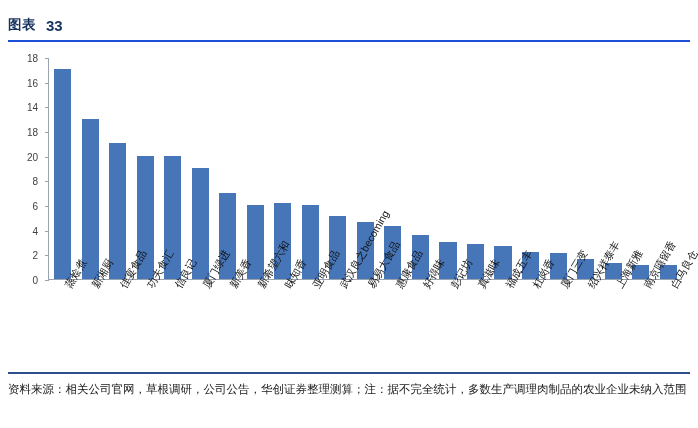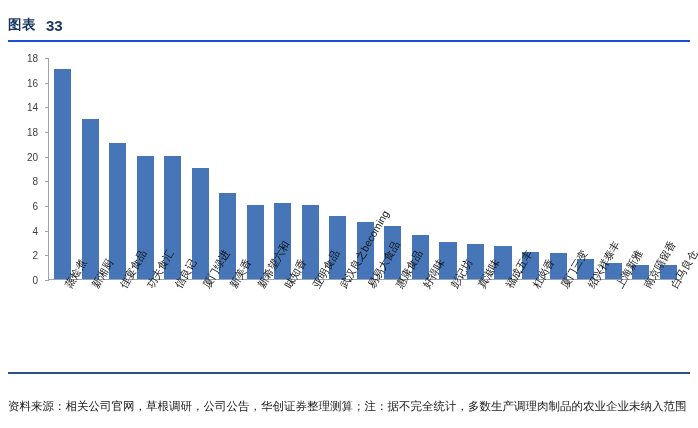--- a/index.html
+++ b/index.html
@@ -78,21 +78,21 @@
     transform:rotate(-60deg);
     font-size:10.5px;color:#111;
     white-space:nowrap;
     writing-mode:horizontal-tb;
   }
 
   
   .footer{
     position:absolute;left:8px;top:372px;width:682px;
     border-top:2px solid #2f4f88;
-    padding-top:24px;
+    padding-top:7px;
     box-sizing:border-box;
   }
   .footer p{
     margin:0;
     font-size:11.5px;line-height:17px;color:#1a1a1a;
   }
 </style>
 </head>
 <body>
 

